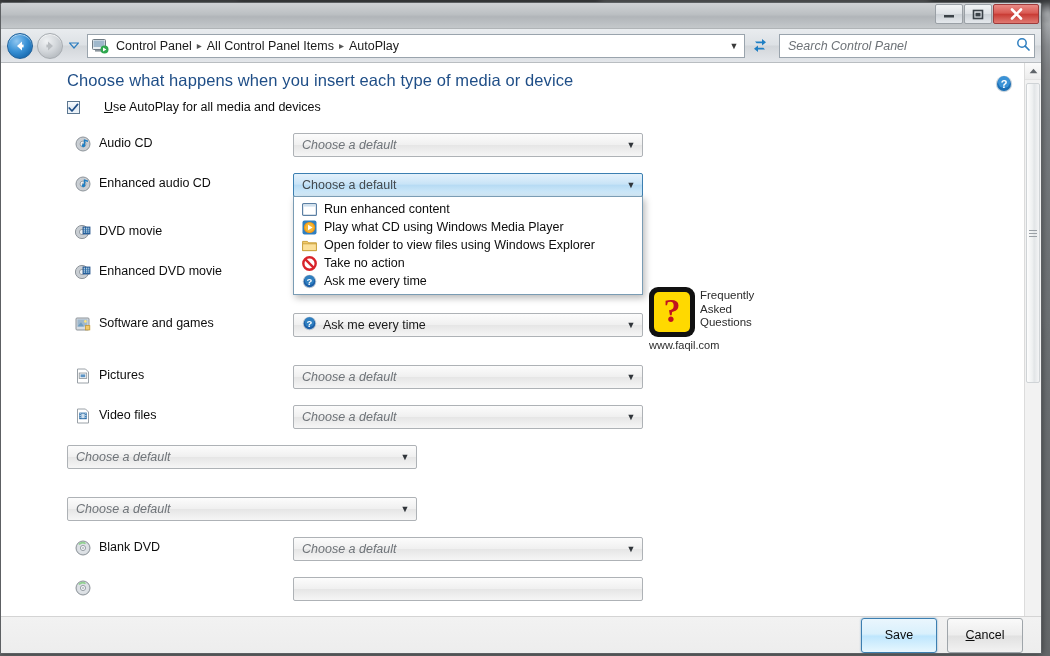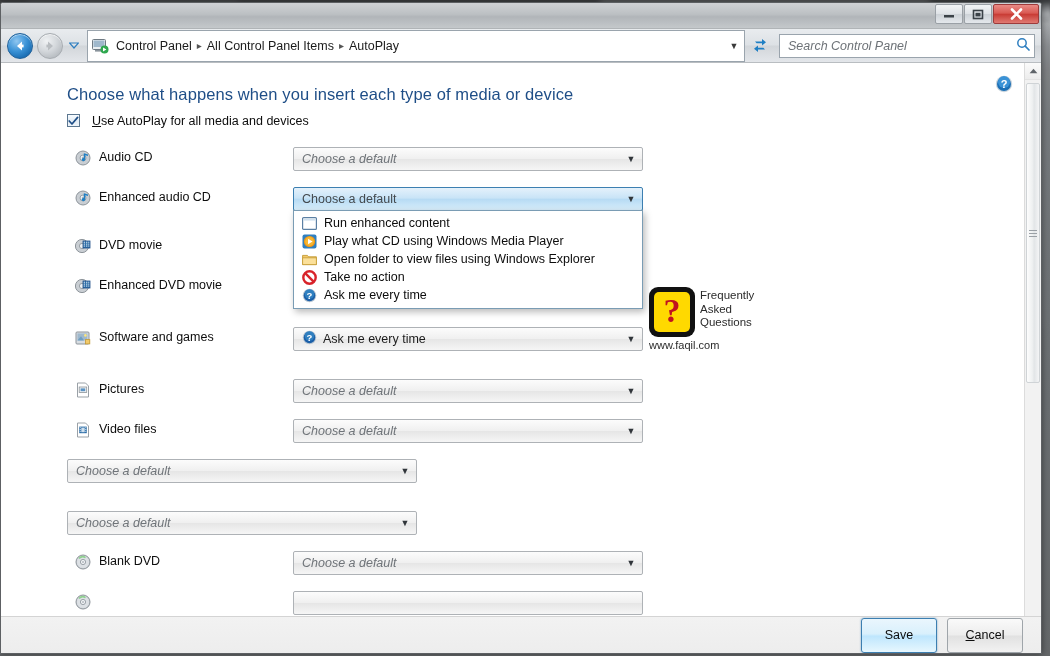--- a/index.html
+++ b/index.html
@@ -89,21 +89,21 @@
     border: 1px solid #1d5f99;
     box-shadow: inset 0 1px 1px rgba(255,255,255,.6);
   }
   .navbtn.fwd {
     background: radial-gradient(circle at 36% 30%, #f0f2f4 0%, #d3d7db 45%, #b6bbc0 80%);
     border: 1px solid #a7acb1;
     box-shadow: inset 0 1px 1px rgba(255,255,255,.7);
   }
   .histdrop { width: 14px; height: 26px; display:flex; align-items:center; justify-content:center; }
   .addressbar {
-    flex: 1; height: 32px; margin-left: 2px;
+    flex: 1; height: 24px; margin-left: 2px;
     background: #fff; border: 1px solid #9aa4ad;
     display: flex; align-items: center; padding: 0 2px 0 4px;
     font-size: 12.5px; color: #1b1b1b;
   }
   .cp-icon { width: 17px; height: 16px; margin-right: 4px; position: relative; flex: none; }
   .crumb { padding: 0 3px; white-space: nowrap; }
   .crumb-sep { color: #555; font-size: 10px; padding: 0 2px; }
   .addr-spacer { flex: 1; }
   .addr-caret { width: 16px; text-align: center; color: #3a3a3a; font-size: 9px; }
   .refreshbtn { width: 22px; height: 22px; display:flex; align-items:center; justify-content:center; }
@@ -136,27 +136,27 @@
   .sc-thumb {
     position: absolute; left: 1px; top: 20px; width: 14px; height: 300px;
     background: linear-gradient(90deg,#fdfdfd 0%, #eef0f1 45%, #e2e5e7 60%, #f4f5f6 100%);
     border: 1px solid #cfd3d6; border-radius: 2px;
     display: flex; align-items: center; justify-content: center;
   }
   .sc-grip i {
     display: block; width: 8px; height: 1px; background: #9aa0a6; margin: 2px 0;
   }
 
-  .pagebody { padding: 22px 0 0 66px; position: relative; }
+  .pagebody { padding: 8px 0 0 66px; position: relative; }
 
   h1.page-title {
     font-size: 16.5px; font-weight: normal; color: #1f4e87;
     letter-spacing: .1px; margin-bottom: 10px;
   }
-  .chkrow { display: flex; align-items: flex-start; gap: 12px; margin-bottom: 16px; }
+  .chkrow { display: flex; align-items: flex-end; gap: 24px; margin-bottom: 16px; }
   .chkbox {
     width: 13px; height: 13px; flex: none;
     border: 1px solid #5c7790;
     background: linear-gradient(180deg,#f7fbff 0%, #e3ecf4 55%, #edf3f9 100%);
     display: flex; align-items: center; justify-content: center;
   }
   .chklbl { font-size: 12.5px; color: #0d0d0d; }
   .chklbl u { text-decoration: underline; }
 
   .section-head { display: flex; align-items: center; gap: 6px; margin-bottom: 9px; width: 940px; }

